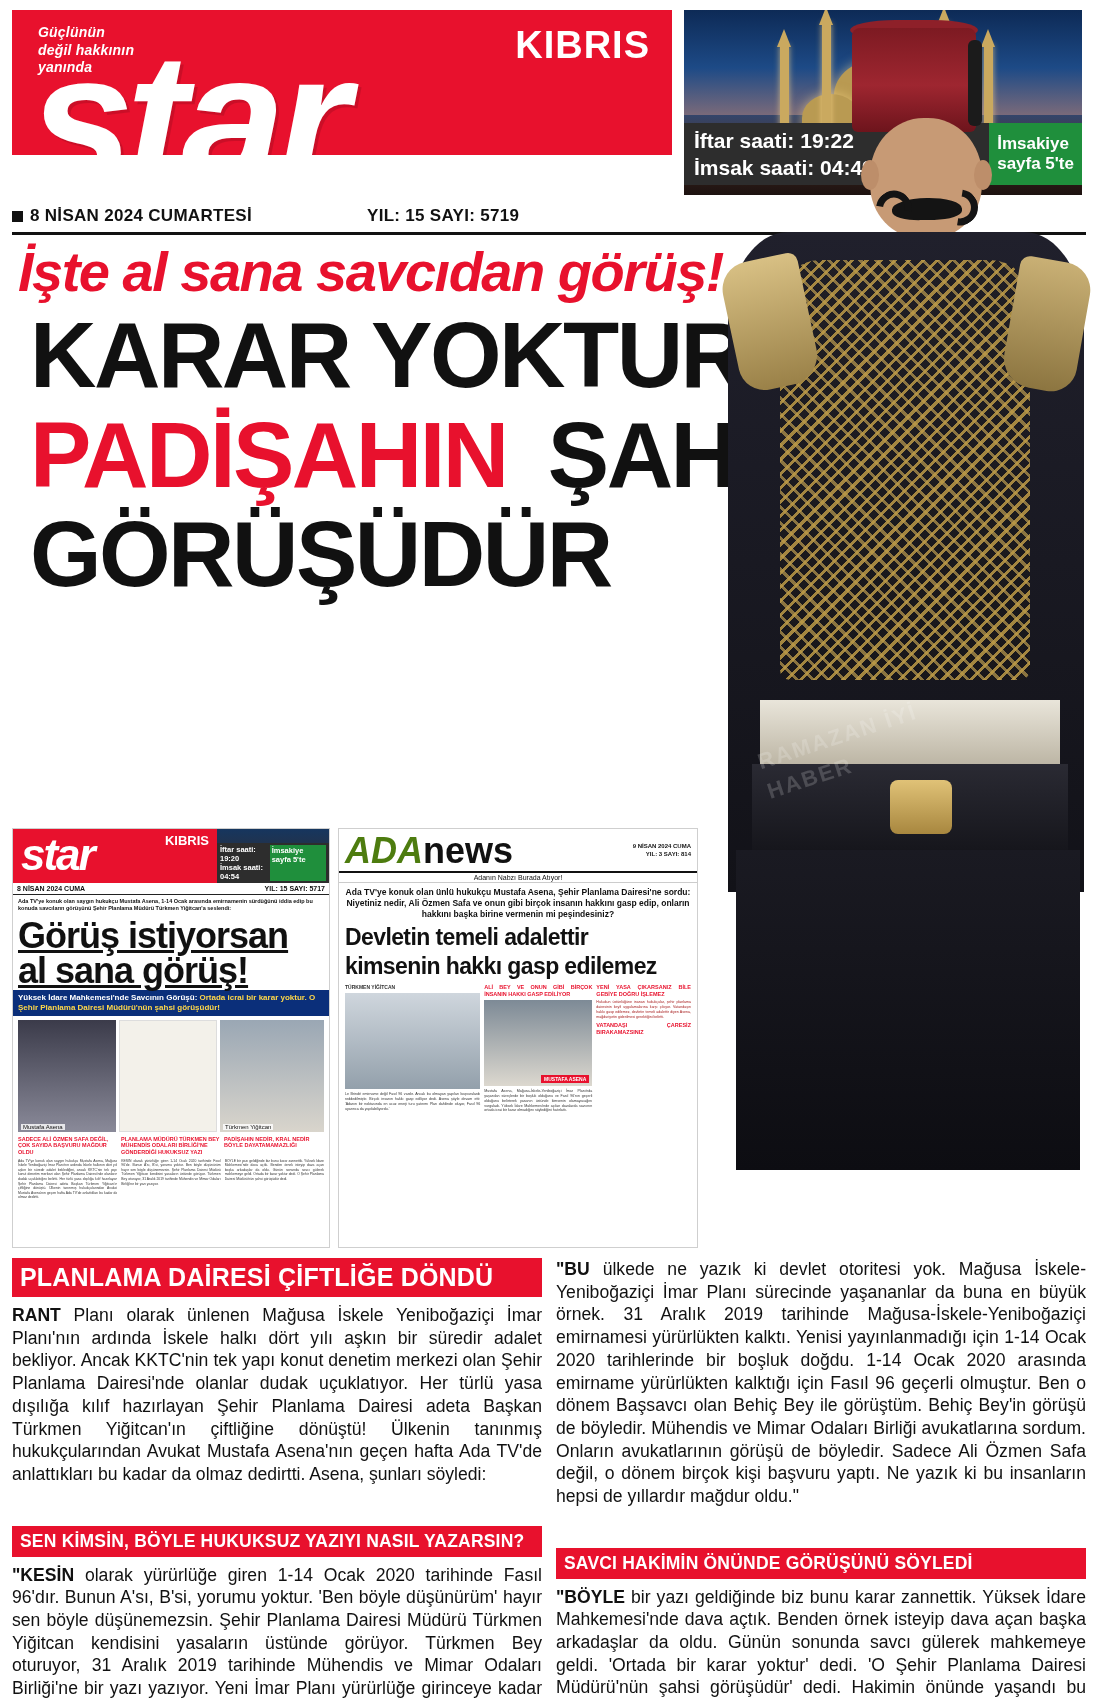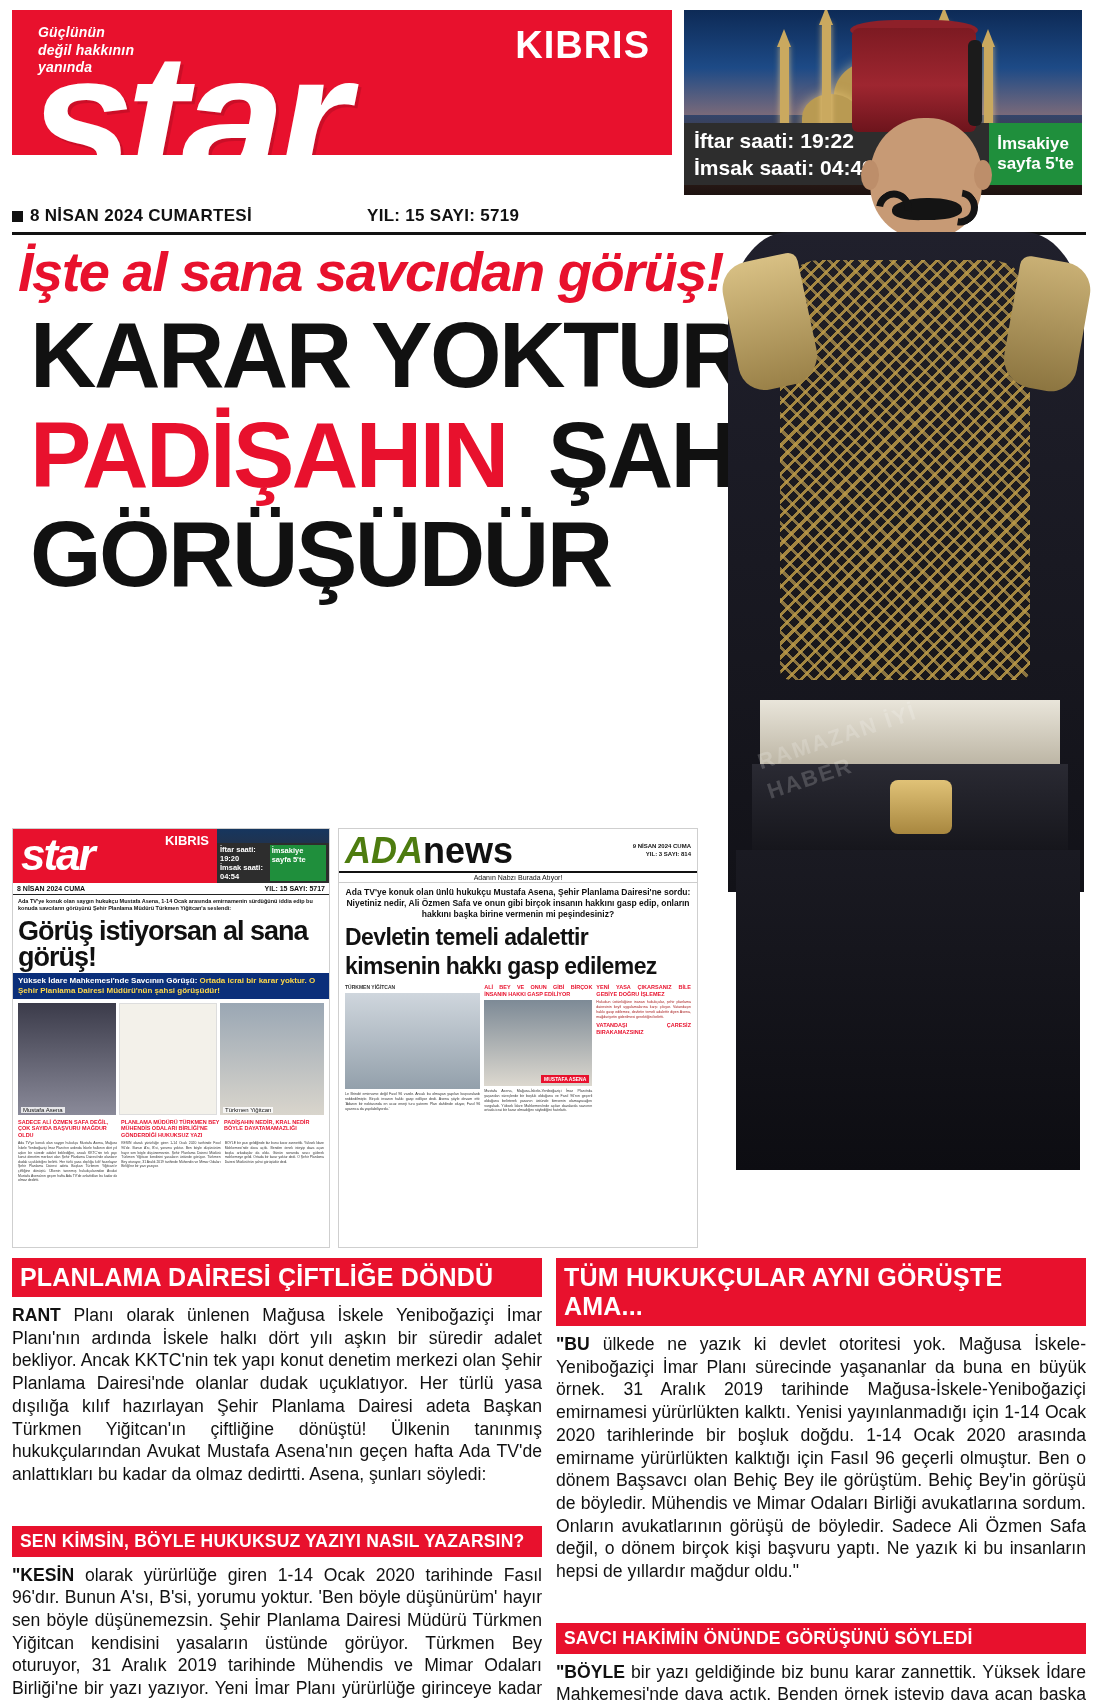--- a/index.html
+++ b/index.html
@@ -230,21 +230,21 @@
   .mini-masthead { display:flex; height: 54px; }
   .mini-logo { background:#e8112d; flex: 1; position: relative; }
   .mini-logo .mini-star {
     position:absolute; left: 8px; top: 4px; color:#fff; font-size: 44px; font-weight:bold; font-style: italic; letter-spacing:-2px; line-height:1;
   }
   .mini-logo .mini-kibris { position:absolute; right:8px; top:4px; color:#fff; font-size:13px; font-weight:bold; }
   .mini-mosque { width: 112px; background: linear-gradient(#16365f, #3a2a22); position: relative; }
   .mini-iftar { position:absolute; left:0; right:0; bottom:0; background:#2d2d2d; color:#fff; font-size:7.5px; font-weight:bold; padding:2px 3px; display:flex; justify-content:space-between; }
   .mini-iftar .grn { background:#1f8f3c; padding:1px 2px; }
   .mini-datebar { font-size: 7px; font-weight:bold; display:flex; justify-content:space-between; padding:2px 4px; border-bottom:1px solid #222; }
-  .mini-headline { font-size: 27px; font-weight: bold; line-height: .95; letter-spacing:-1px; padding: 4px 5px 2px 5px; }
+  .mini-headline { font-size: 36px; font-weight: bold; line-height: .95; letter-spacing:-1px; padding: 4px 5px 2px 5px; text-decoration: underline; }
   .mini-sub { background:#0b2f7a; color:#fff; font-size:8px; font-weight:bold; padding:3px 5px; line-height:1.25; }
   .mini-sub .yellow { color:#ffd84a; }
   .mini-photos { display:flex; gap:3px; padding: 4px 5px; }
   .mini-photo { background:#b9b9b9; position: relative; }
   .mini-photo.p1 { width: 98px; height: 112px; background: linear-gradient(#3b3b4a,#8a8a99); }
   .mini-photo.p2 { width: 98px; height: 112px; background: #f3f1ea; border:1px solid #ddd; }
   .mini-photo.p3 { width: 104px; height: 112px; background: linear-gradient(#9aa7b4,#d9d5cc); }
   .mini-cap { position:absolute; bottom:2px; left:3px; font-size:6px; background:rgba(255,255,255,.8); padding:0 2px; }
   .mini-subheads { display:flex; gap:3px; padding: 0 5px; }
   .mini-subheads div { width: 33%; color:#e8112d; font-size:5.5px; font-weight:bold; line-height:1.2; }
@@ -445,21 +445,20 @@
   <div class="bottom">
     <div class="bcol">
       <div class="sect-head">PLANLAMA DAİRESİ ÇİFTLİĞE DÖNDÜ</div>
       <div class="body-text"><b>RANT</b><span> Planı olarak ünlenen Mağusa İskele Yeniboğaziçi İmar Planı'nın ardında İskele halkı dört yılı aşkın bir süredir adalet bekliyor. Ancak KKTC'nin tek yapı konut denetim merkezi olan Şehir Planlama Dairesi'nde olanlar dudak uçuklatıyor. Her türlü yasa dışılığa kılıf hazırlayan Şehir Planlama Dairesi adeta Başkan Türkmen Yiğitcan'ın çiftliğine dönüştü! Ülkenin tanınmış hukukçularından Avukat Mustafa Asena'nın geçen hafta Ada TV'de anlattıkları bu kadar da olmaz dedirtti. Asena, şunları söyledi:</span></div>
 
       <div class="sect-head small">SEN KİMSİN, BÖYLE HUKUKSUZ YAZIYI NASIL YAZARSIN?</div>
       <div class="body-text"><b>"KESİN</b><span> olarak yürürlüğe giren 1-14 Ocak 2020 tarihinde Fasıl 96'dır. Bunun A'sı, B'si, yorumu yoktur. 'Ben böyle düşünürüm' hayır sen böyle düşünemezsin. Şehir Planlama Dairesi Müdürü Türkmen Yiğitcan kendisini yasaların üstünde görüyor. Türkmen Bey oturuyor, 31 Aralık 2019 tarihinde Mühendis ve Mimar Odaları Birliği'ne bir yazı yazıyor. Yeni İmar Planı yürürlüğe girinceye kadar emirname uygulanacak diyor. Sen kimsin? Sen nasıl söylersin emirname uygulanacak diye... Neye dayanarak bunu söylersin? Bu yazıyı yazdığında Ali Bey'in de dahil olduğu bütün müracaatlar askıya alınıyor. Onlarca insan mağdur oldu.</span></div>
     </div>
 
     <div class="bcol">
-      <div class="sect-head">TÜM HUKUKÇULAR AYNI GÖRÜŞTE AMA...</div>
       <div class="body-text"><b>"BU</b><span> ülkede ne yazık ki devlet otoritesi yok. Mağusa İskele-Yeniboğaziçi İmar Planı sürecinde yaşananlar da buna en büyük örnek. 31 Aralık 2019 tarihinde Mağusa-İskele-Yeniboğaziçi emirnamesi yürürlükten kalktı. Yenisi yayınlanmadığı için 1-14 Ocak 2020 tarihlerinde bir boşluk doğdu. 1-14 Ocak 2020 arasında emirname yürürlükten kalktığı için Fasıl 96 geçerli olmuştur. Ben o dönem Başsavcı olan Behiç Bey ile görüştüm. Behiç Bey'in görüşü de böyledir. Mühendis ve Mimar Odaları Birliği avukatlarına sordum. Onların avukatlarının görüşü de böyledir. Sadece Ali Özmen Safa değil, o dönem birçok kişi başvuru yaptı. Ne yazık ki bu insanların hepsi de yıllardır mağdur oldu."</span></div>
 
       <div class="sect-head small">SAVCI HAKİMİN ÖNÜNDE GÖRÜŞÜNÜ SÖYLEDİ</div>
       <div class="body-text"><b>"BÖYLE</b><span> bir yazı geldiğinde biz bunu karar zannettik. Yüksek İdare Mahkemesi'nde dava açtık. Benden örnek isteyip dava açan başka arkadaşlar da oldu. Günün sonunda savcı gülerek mahkemeye geldi. 'Ortada bir karar yoktur' dedi. 'O Şehir Planlama Dairesi Müdürü'nün şahsi görüşüdür' dedi. Hakimin önünde yaşandı bu konuşma. Ben de dedim ki bu kişisel görüşte ortada icrai nitelikte yasalara göre uygulanabilir bir karar yoktur, o zaman bunu beyan et ben de davayı geri çekeyim dedim. Savcı beyan etti, ortada Türkmen Bey'in kişisel bir görüşü vardır dedi. Ben aldım istediğimi. Böyle bir şey nasıl olur? Bir müdür nasıl şahsi görüşüyle böyle bir karar verir. Ben bunun uygulanmasını istemiyorum dedim de padişahın, kralsın... Bu olmaz."</span></div>
     </div>
   </div>
 
 </div>
 
 </body></html>

